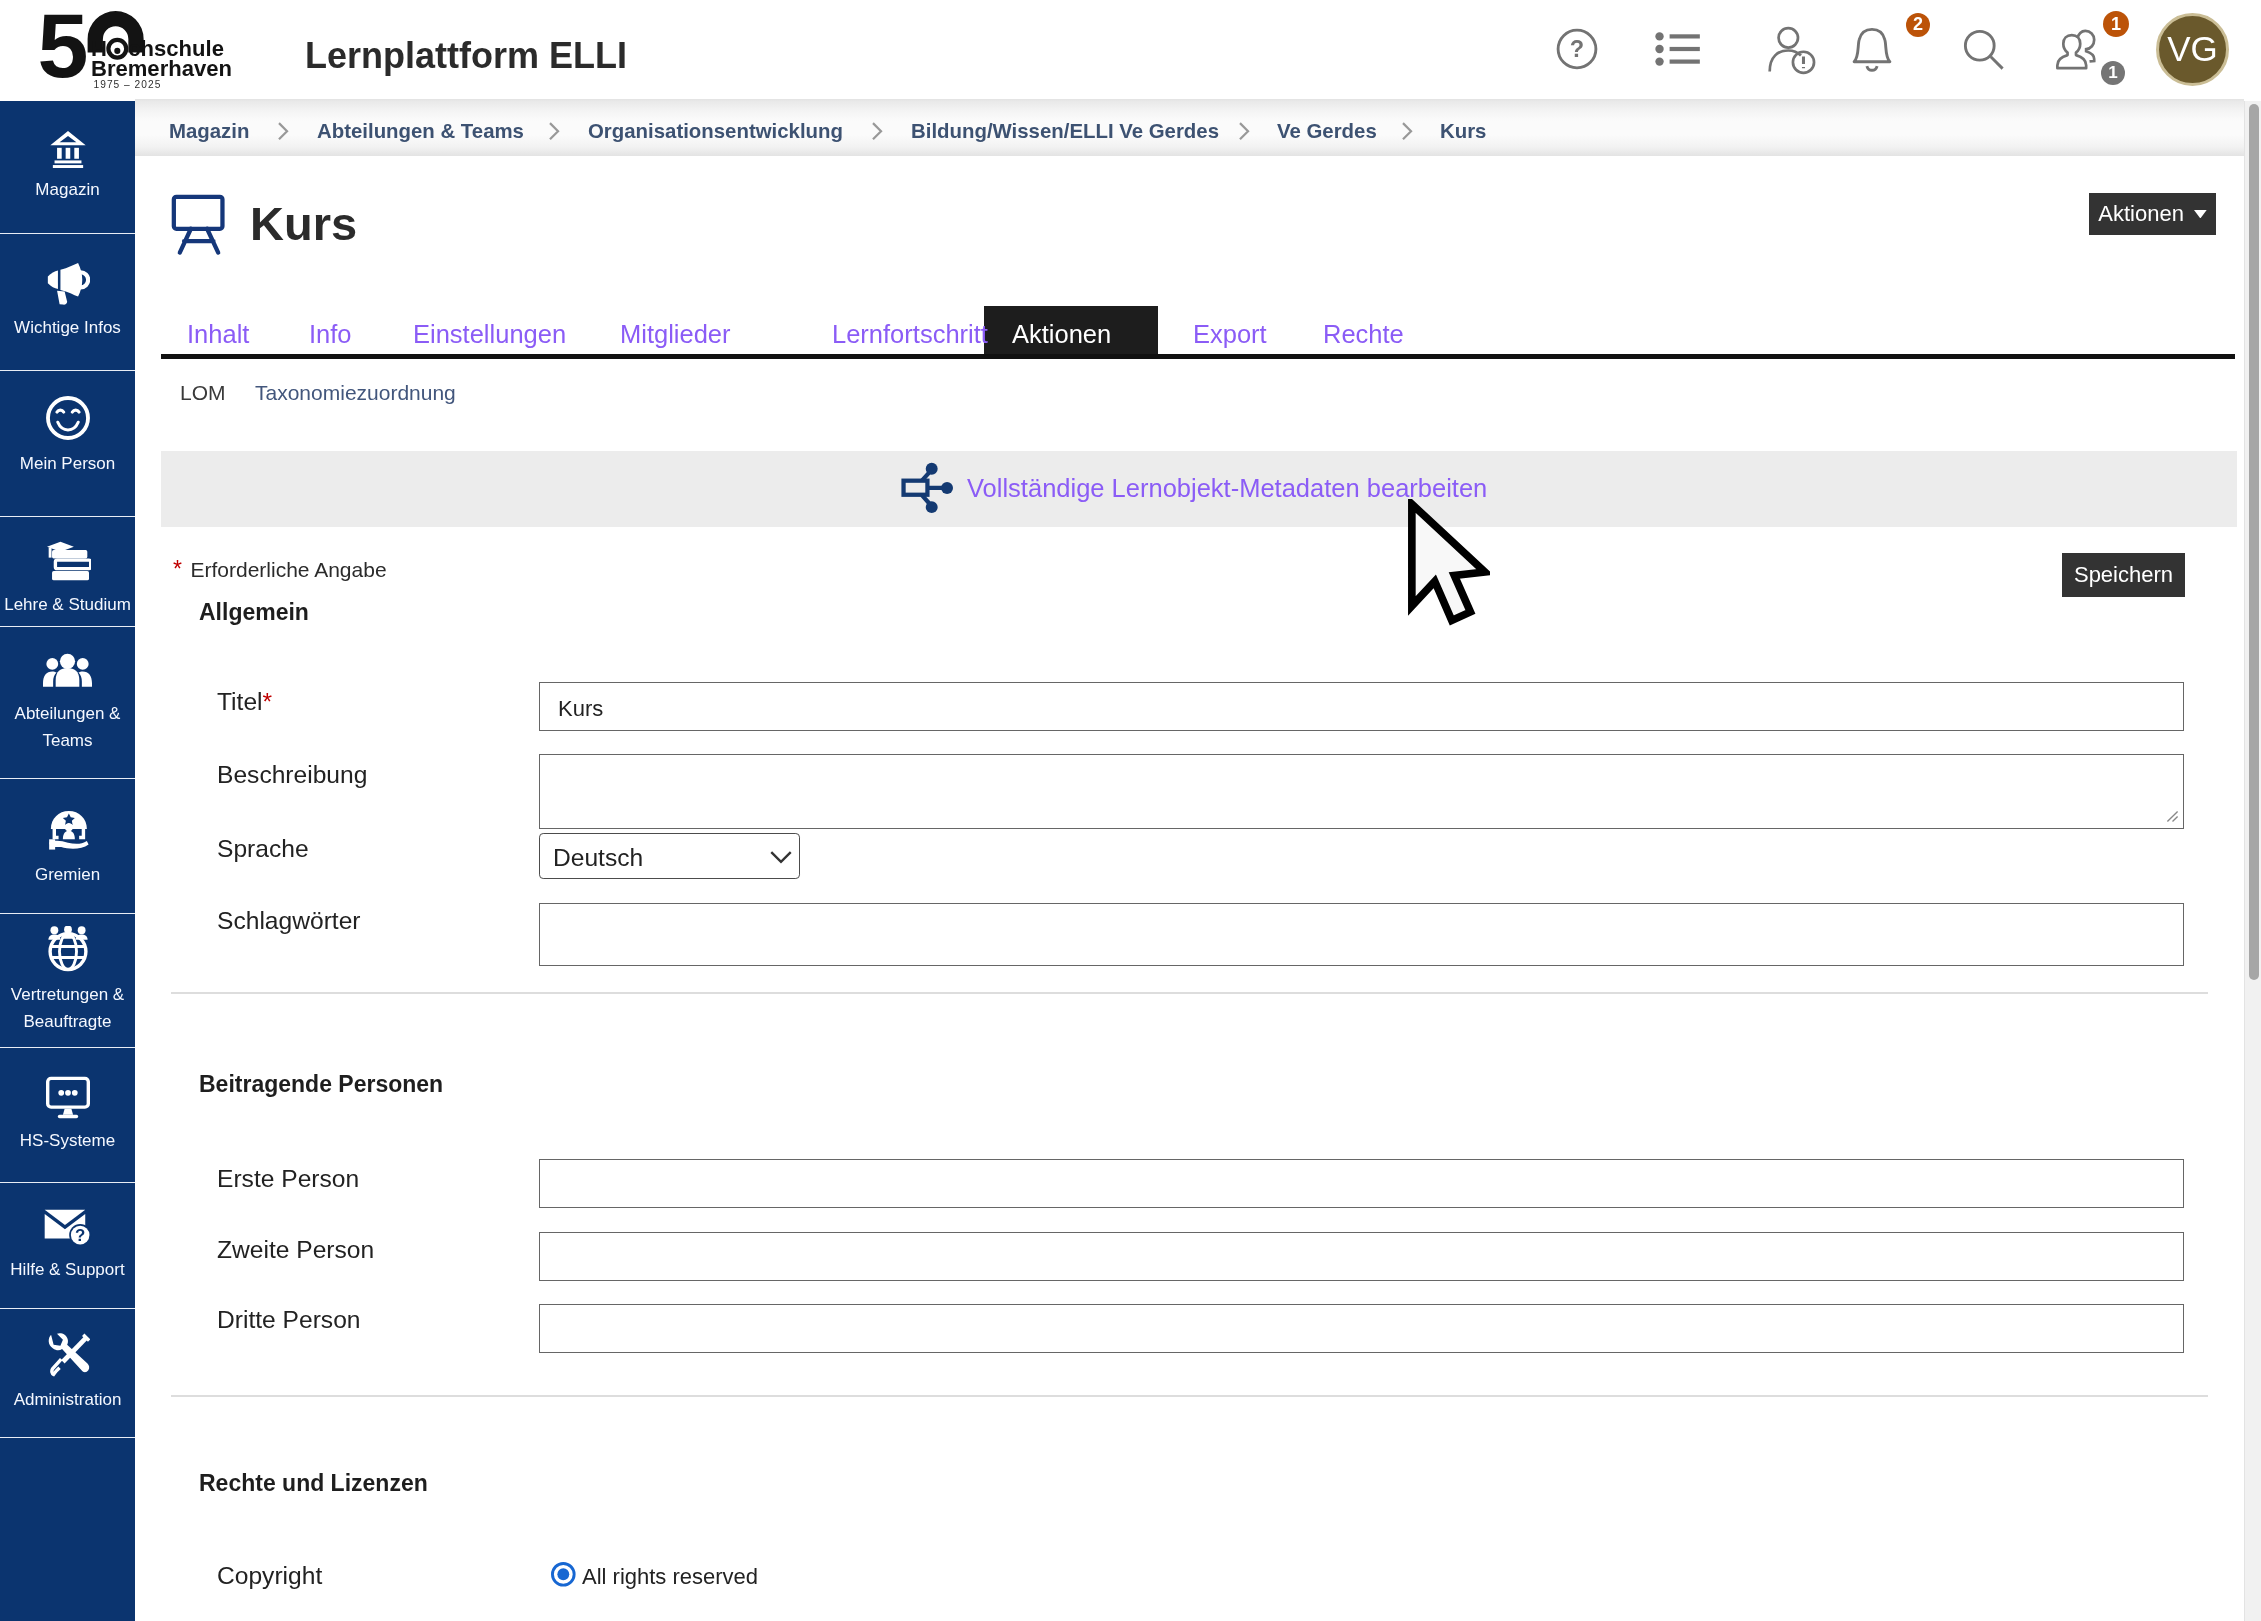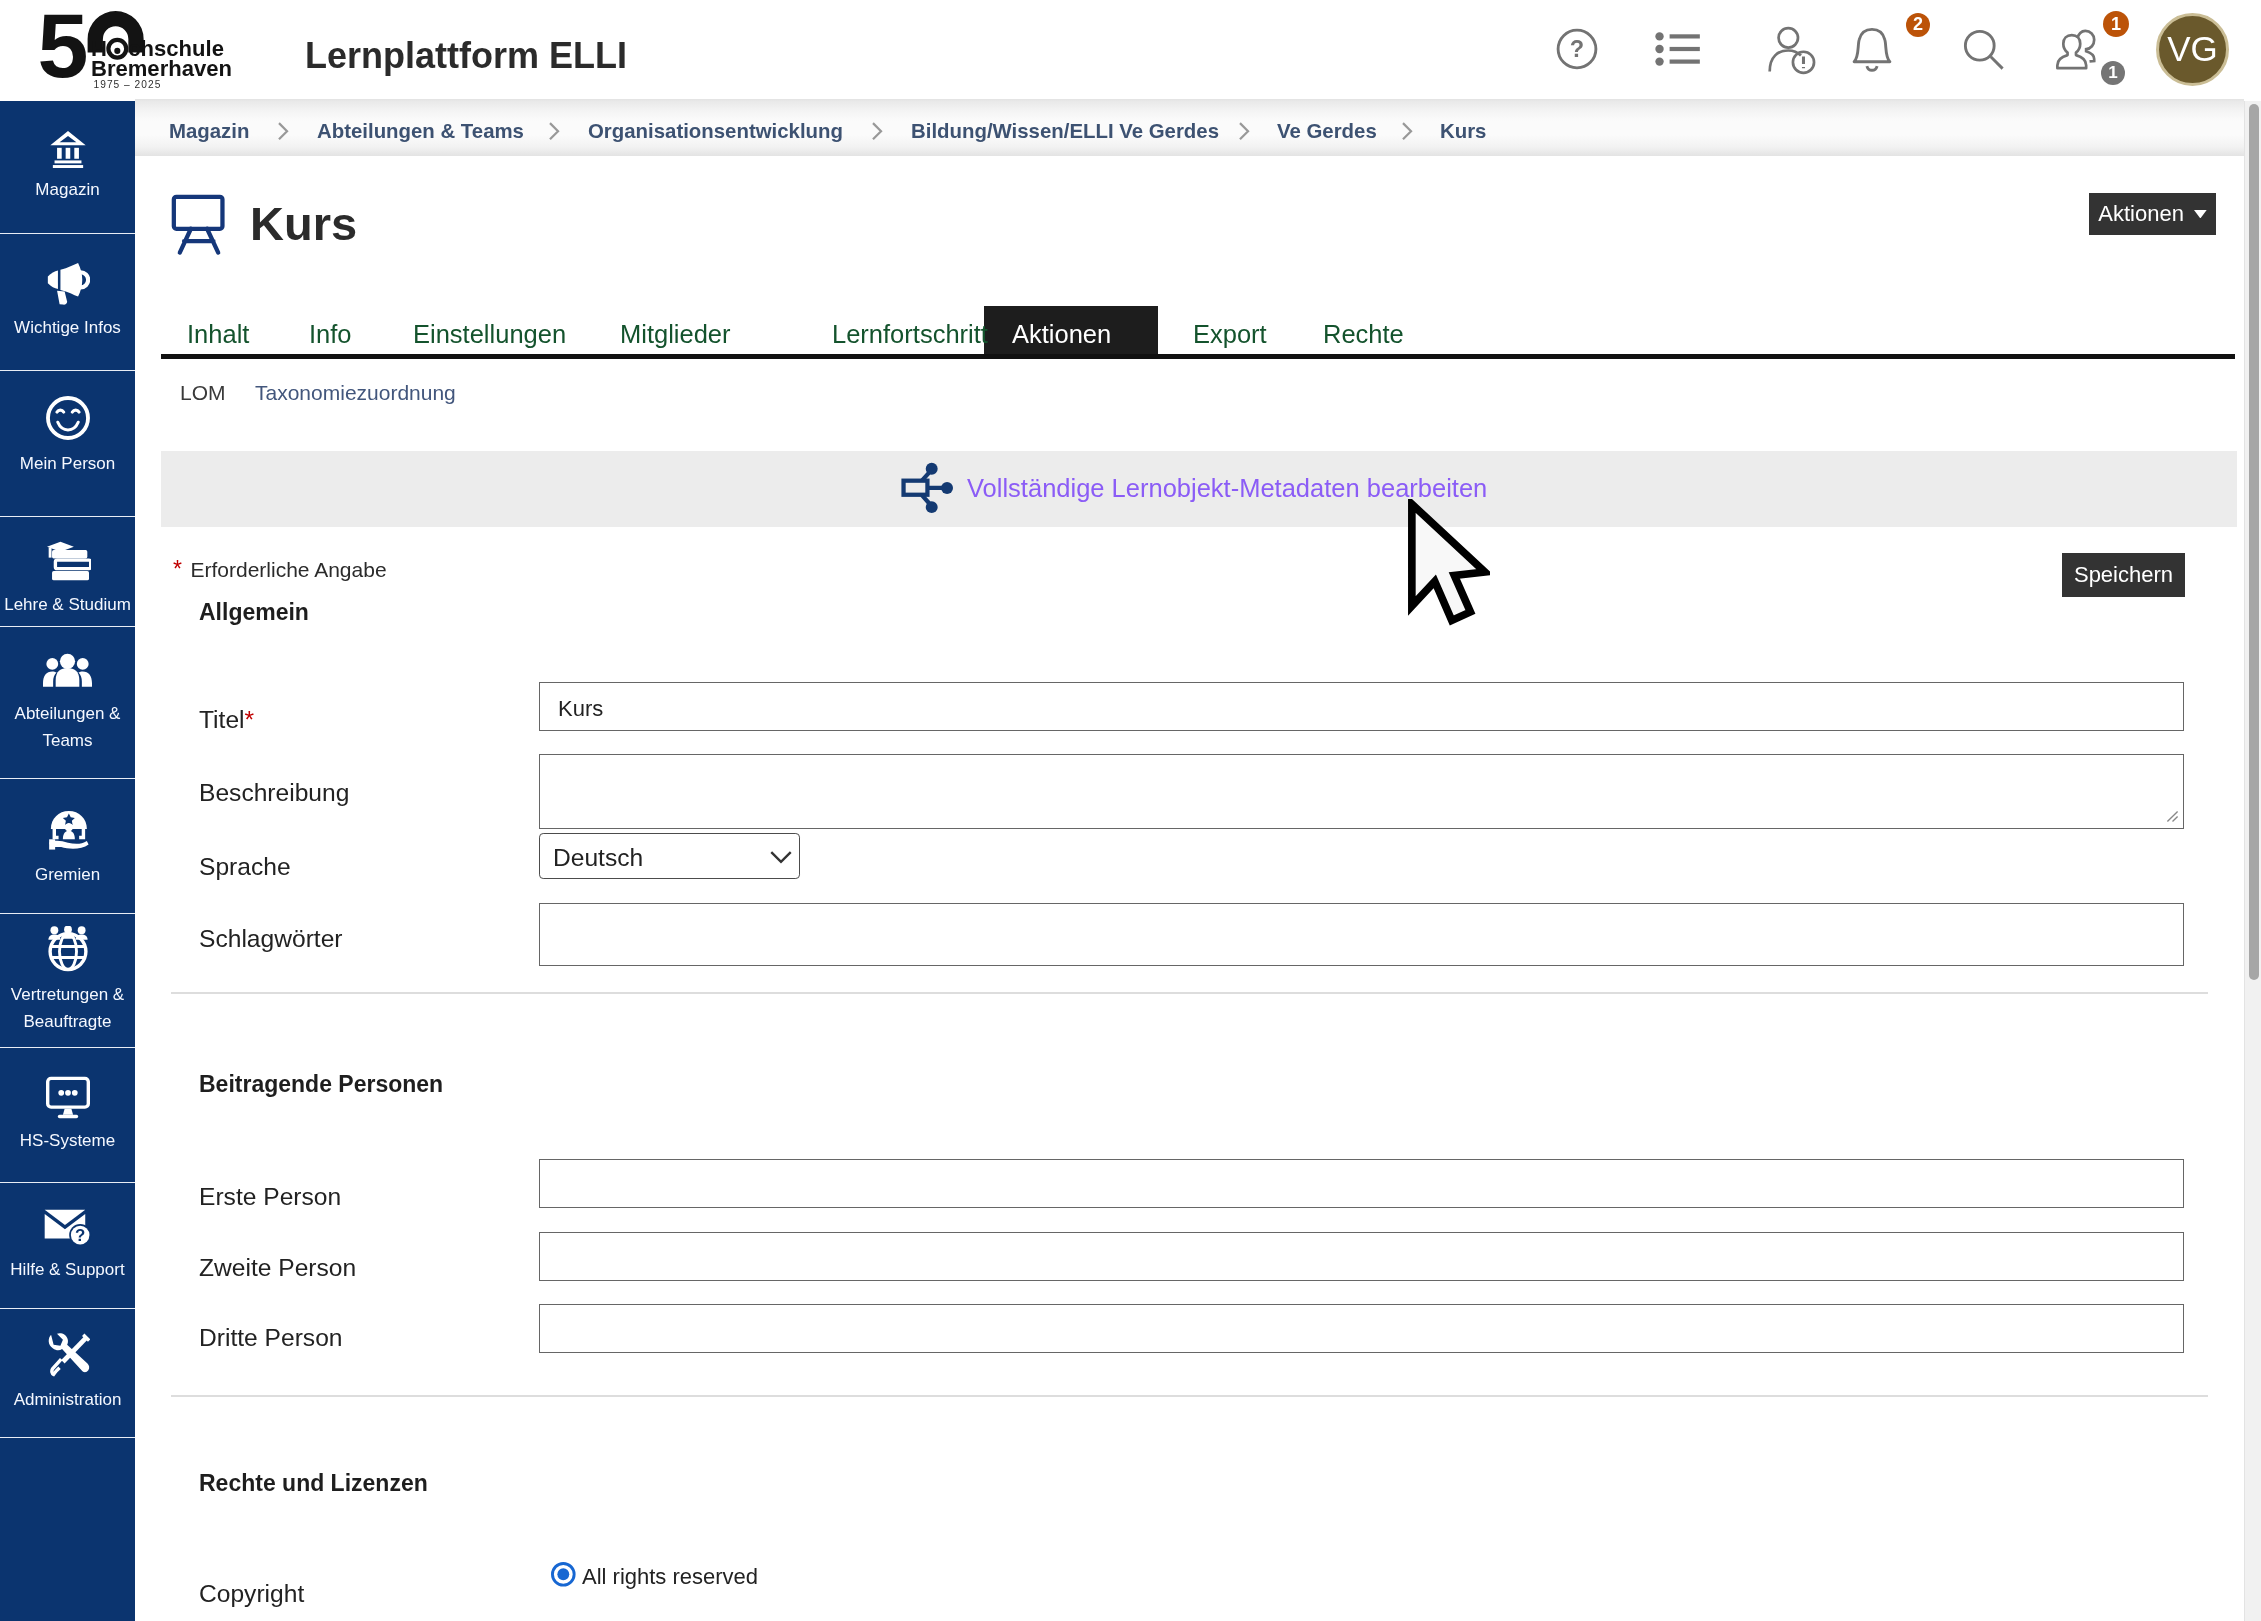--- a/index.html
+++ b/index.html
@@ -19,32 +19,32 @@
   .sbitem { position:absolute; left:0; width:135px; border-top:1.7px solid #e8edf5;
     display:flex; flex-direction:column; align-items:center; justify-content:center; }
   .sbitem:first-child { border-top:none; }
   .sblabel { color:#f5f8ff; font-size:17px; line-height:27px; text-align:center; margin-top:8.5px; }
   
   #sctrack { position:absolute; left:2244px; top:101px; width:17px; height:1520px; background:#f1f1f1; border-left:0.8px solid #e3e3e3; }
   #scthumb { position:absolute; left:2249px; top:104px; width:10.2px; height:876px; background:#a6a6a6; border-radius:6px; }
   
   #aktionen { position:absolute; left:2089px; top:193px; width:127px; height:42px; background:#333;
     color:#fff; font-size:22px; display:flex; align-items:center; justify-content:center; gap:10.2px; }
-  .tabtext { position:absolute; top:320px; font-size:25.5px; color:#14532d; white-space:nowrap; }
+  .tabtext { position:absolute; top:320px; font-size:25.5px; color:#8b5cf6; white-space:nowrap; }
   #tabline { position:absolute; left:161px; top:354px; width:2074px; height:5.1px; background:#111; }
   #activetab { position:absolute; left:984px; top:306px; width:174px; height:49px; background:#1d1d1d; }
   .subtab { position:absolute; top:381px; font-size:21px; color:#42567c; white-space:nowrap; }
   #banner { position:absolute; left:161px; top:451px; width:2076px; height:76px; background:#ececec; }
   #bannertext { position:absolute; left:967px; top:474px; font-size:25.5px; color:#8b5cf6; white-space:nowrap; }
   #reqnote { position:absolute; left:173px; top:556px; font-size:21px; color:#2b2b2b; }
   #reqnote .star { color:#c00000; margin-right:8.5px; font-size:23px; }
   #speichern { position:absolute; left:2062px; top:553px; width:123px; height:44px; background:#333;
     color:#fff; font-size:22px; display:flex; align-items:center; justify-content:center; }
   h3.sect { position:absolute; left:199px; font-size:23px; font-weight:700; color:#1e1e1e; white-space:nowrap; }
-  .flabel { position:absolute; left:199px; font-size:24.6px; color:#222; white-space:nowrap;margin-top:18px; }
+  .flabel { position:absolute; left:217px; font-size:24.6px; color:#222; white-space:nowrap; }
   .finput { position:absolute; left:539px; width:1645px; background:#fff; border:1.7px solid #666; }
   .fval { position:absolute; left:558px; font-size:22px; color:#222; }
   .frule { position:absolute; left:171px; width:2037px; height:1.7px; background:#ddd; }
 </style>
 </head>
 <body>
 <div id="header">
 
   <svg class="abs" style="left:0;top:0" width="255" height="101" viewBox="0 0 300 119">
     <text x="44" y="91" font-size="108" font-weight="700" letter-spacing="-5" fill="#131313">5</text>

